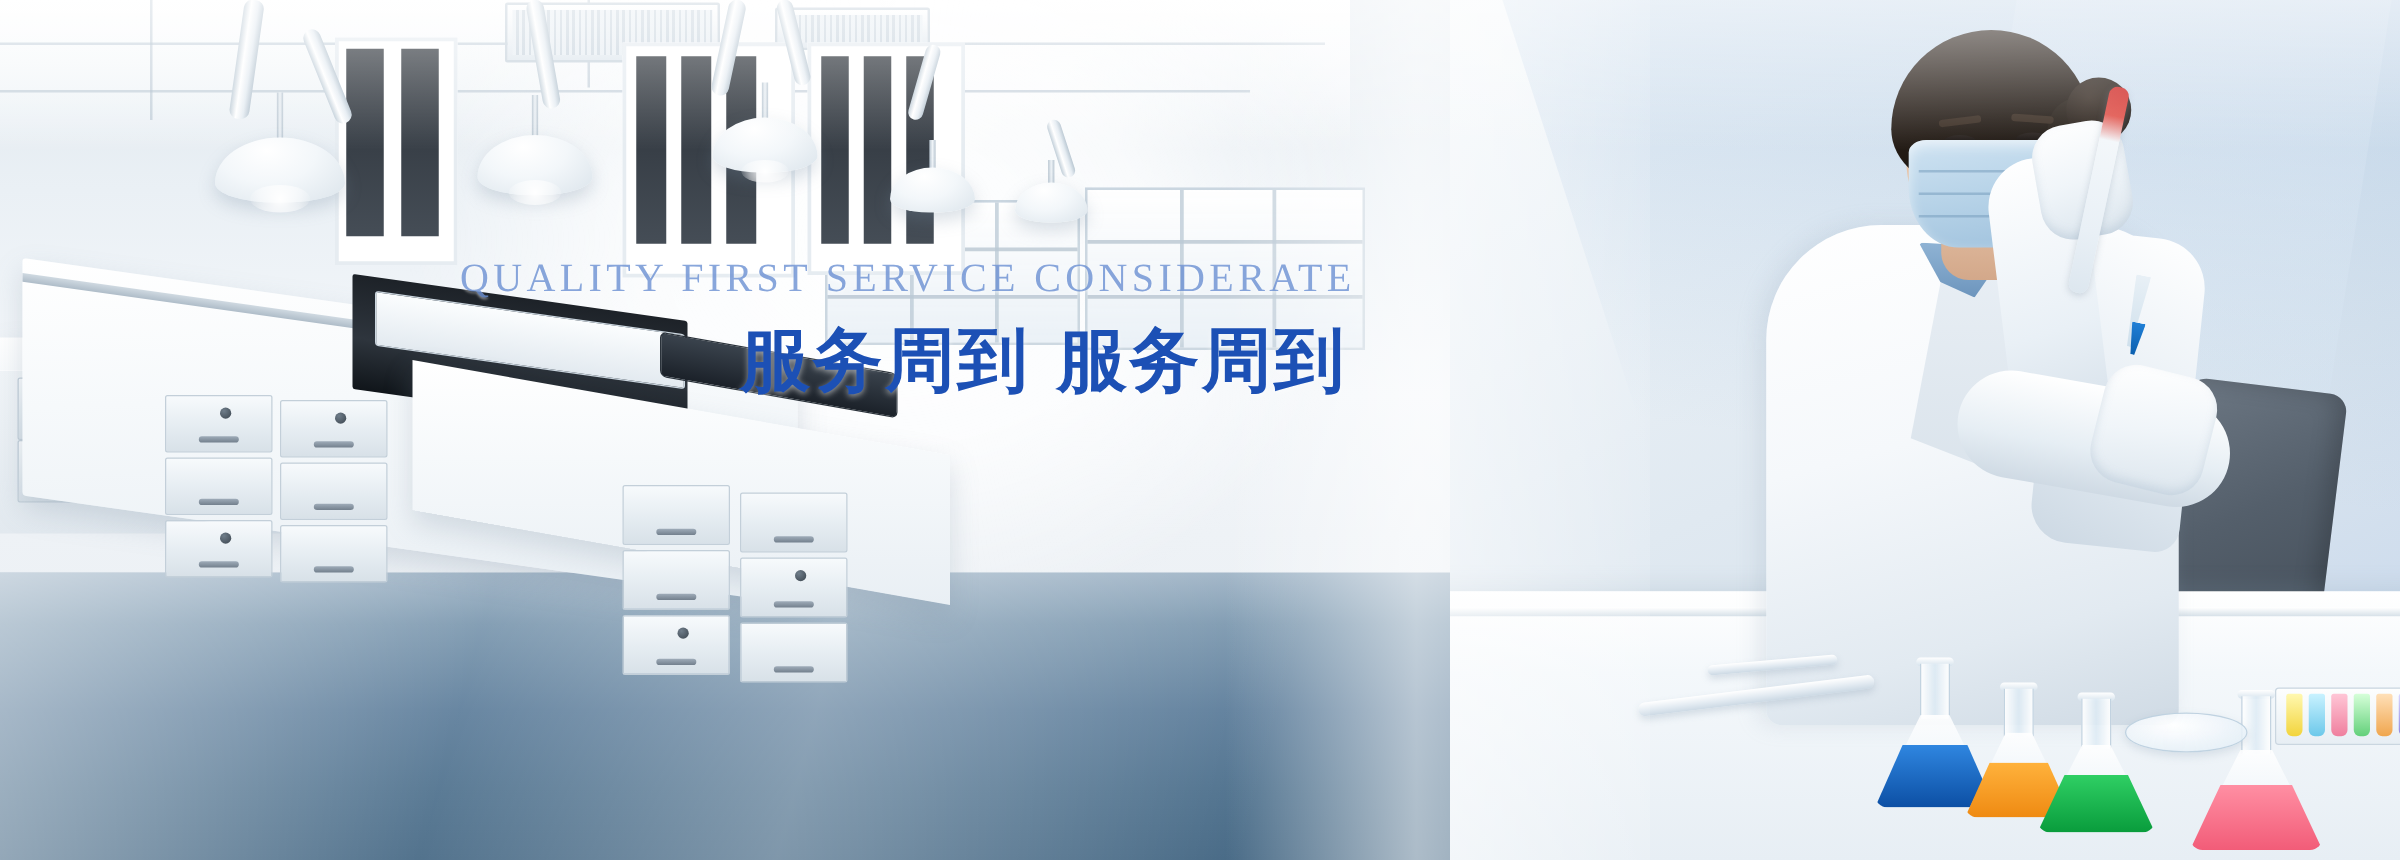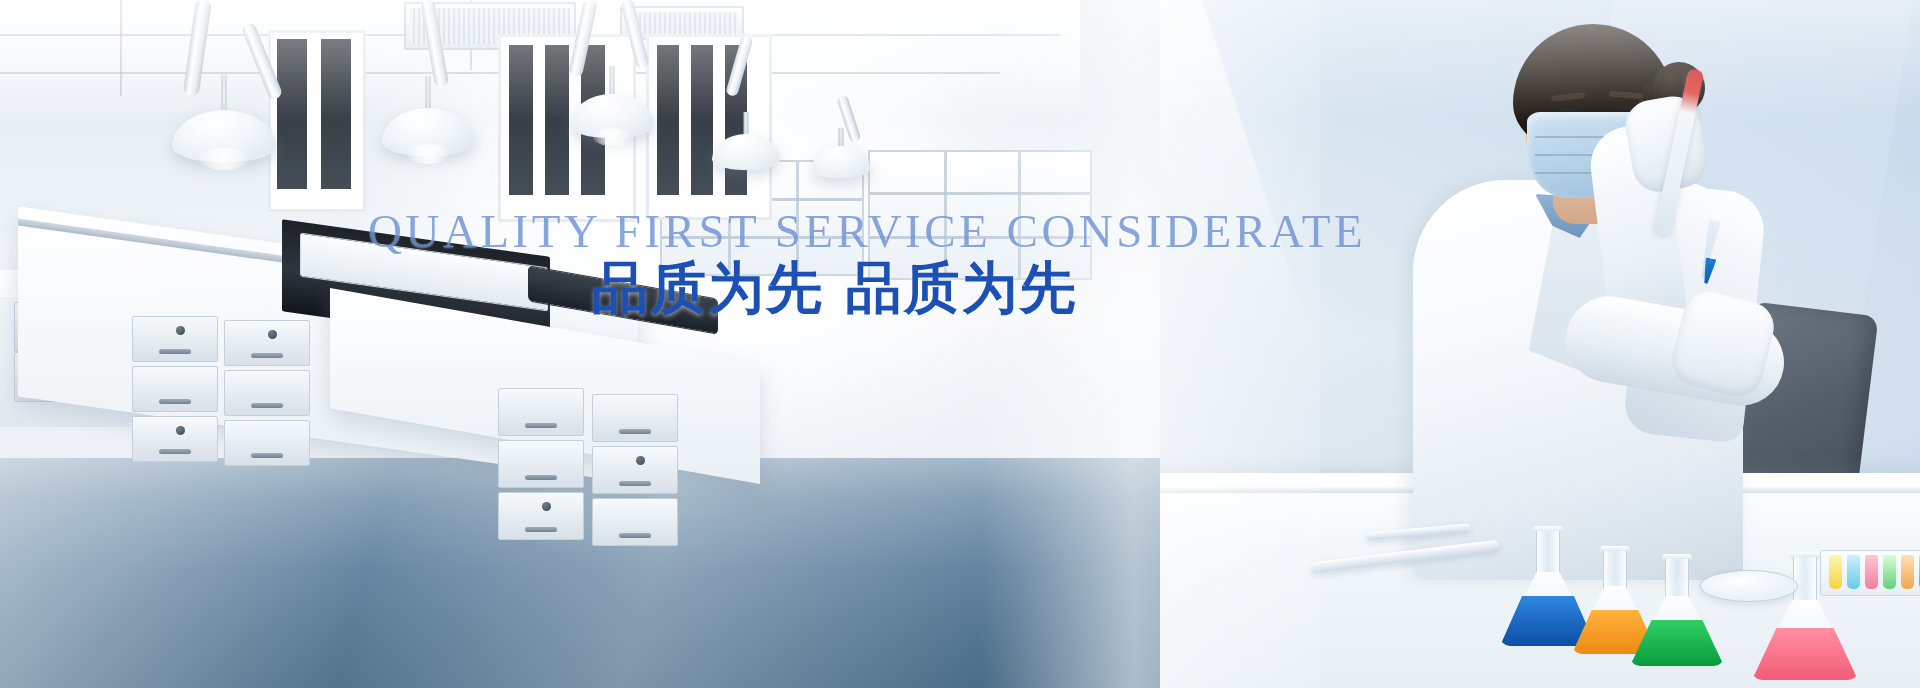--- a/index.html
+++ b/index.html
@@ -303,21 +303,21 @@
     background:linear-gradient(180deg,rgba(255,255,255,.55),rgba(255,255,255,0));
     pointer-events:none;
   }
 
   
   .overlay{position:absolute;inset:0;}
 
   .eng-line{
     position:absolute;left:368px;top:204px;
     font-family:"Liberation Serif","DejaVu Serif",serif;
-    font-size:47px;letter-spacing:3.5px;
+    font-size:32px;letter-spacing:3.5px;
     color:#6f93d4;opacity:.82;white-space:nowrap;
     text-shadow:0 1px 2px rgba(255,255,255,.55);
   }
 
   .cn-head{
     position:absolute;left:592px;top:251px;
     font-family:"DejaVu Sans","Liberation Sans",sans-serif;
     font-size:56px;font-weight:bold;letter-spacing:2px;
     color:#1c50b5;white-space:nowrap;
     text-shadow:0 2px 5px rgba(255,255,255,.55);
@@ -539,17 +539,17 @@
     </div>
 
     <div class="soft-blend"></div>
     <div class="top-fade"></div>
   </div>
 
   <div class="overlay">
 
     <div class="eng-line">QUALITY FIRST SERVICE CONSIDERATE</div>
 
-    <div class="cn-head">品质为先 品质为先</div>
+    <div class="cn-head">服务周到 服务周到</div>
 
 
   </div>
 </div>
 
 </body></html>

